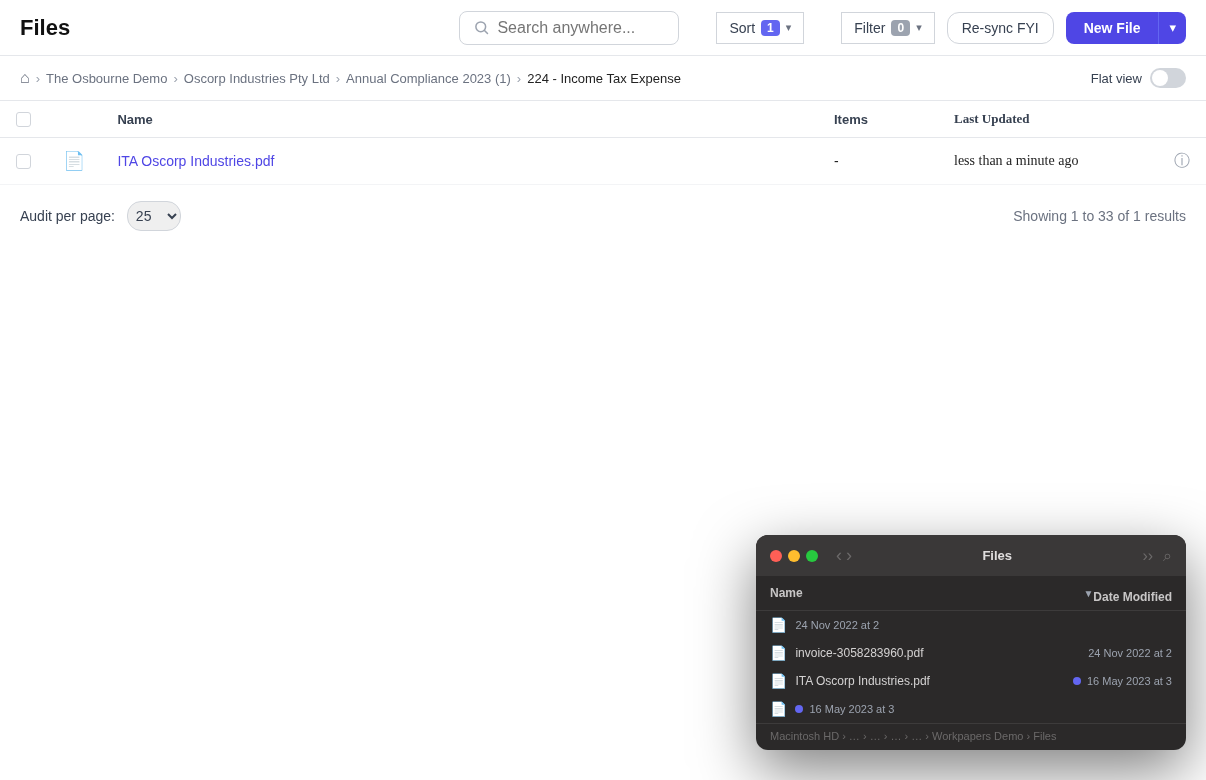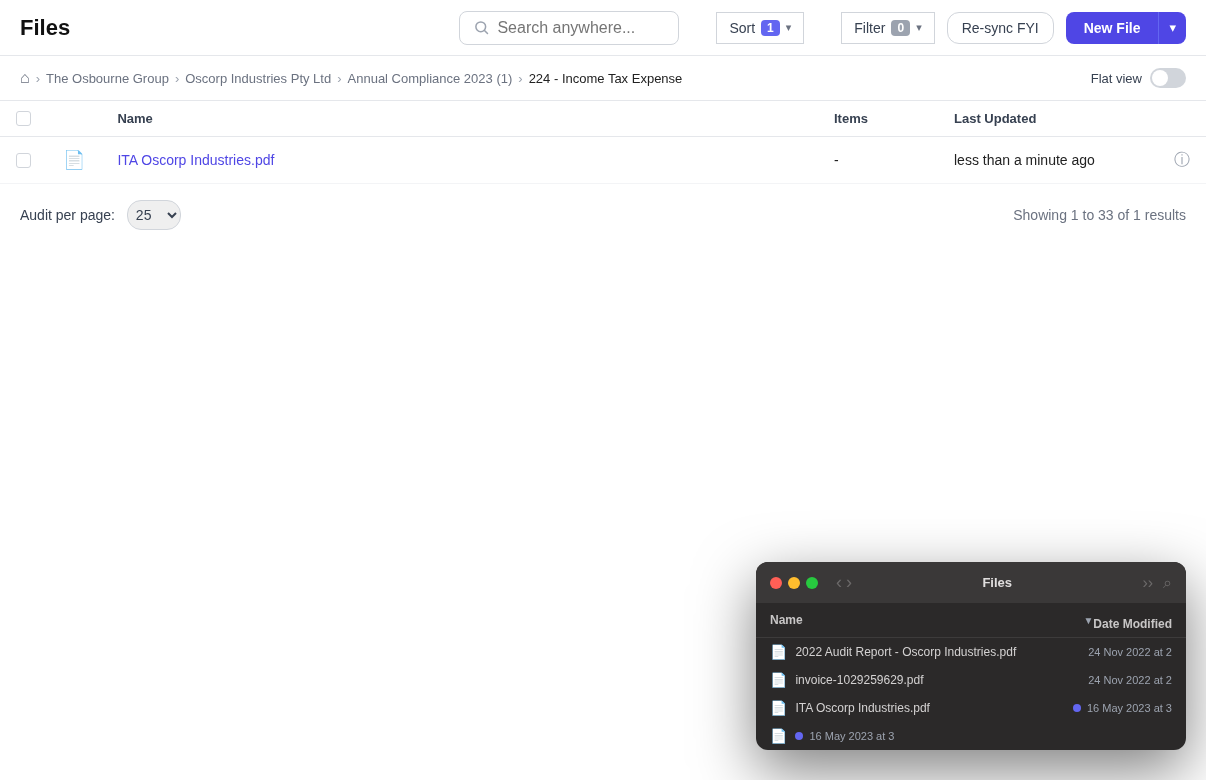--- a/index.html
+++ b/index.html
@@ -67,21 +67,21 @@
     
     .file-table { width: 100%; border-collapse: collapse; }
     .file-table th {
       text-align: left; padding: 10px 16px; font-size: 13px; font-weight: 600;
       color: #374151; border-bottom: 1px solid #e5e7eb; background: #fff;
     }
     .file-table td { padding: 12px 16px; border-bottom: 1px solid #f3f4f6; font-size: 14px; }
     .file-table .checkbox-col { width: 36px; }
     .file-table .icon-col { width: 40px; }
     .file-table .items-col { width: 120px; }
-    .file-table .updated-col { width: 220px; }
+    .file-table .updated-col { width: 220px; font-family: Liberation Serif, serif; }
     .file-table .actions-col { width: 40px; }
     .file-icon { color: #374151; font-size: 18px; }
     .file-link { color: #4f46e5; text-decoration: none; font-weight: 500; }
     .info-icon { color: #9ca3af; cursor: pointer; font-size: 16px; }
 
     
     .pagination-bar {
       display: flex; align-items: center; justify-content: space-between;
       padding: 16px 20px; font-size: 14px; color: #374151;
     }
@@ -174,21 +174,21 @@
     <button class="new-file-btn">
       <span>New File</span>
     </button>
     <button class="new-file-chevron">▾</button>
   </div>
 </div>
 
 <div class="breadcrumb">
   <span class="home-icon">⌂</span>
   <span class="sep">›</span>
-  <span class="crumb">The Osbourne Group</span>
+  <span class="crumb">The Osbourne Demo</span>
   <span class="sep">›</span>
   <span class="crumb">Oscorp Industries Pty Ltd</span>
   <span class="sep">›</span>
   <span class="crumb">Annual Compliance 2023 (1)</span>
   <span class="sep">›</span>
   <span class="crumb active">224 - Income Tax Expense</span>
 
   <div class="flat-view-toggle">
     <span>Flat view</span>
     <div class="toggle-switch">
@@ -262,34 +262,36 @@
 
   <div class="finder-col-header">
     <span class="col-name">Name</span>
     <span class="col-sort">▼</span>
     <span class="col-date">Date Modified</span>
   </div>
 
   <div class="finder-content">
     <div class="finder-row">
       <span class="file-icon-sm">📄</span>
-      <span class="file-name">2022 Audit Report - Oscorp Industries.pdf</span>
       <span class="file-date">24 Nov 2022 at 2</span>
     </div>
     <div class="finder-row">
       <span class="file-icon-sm">📄</span>
-      <span class="file-name">invoice-1029259629.pdf</span>
+      <span class="file-name">invoice-3058283960.pdf</span>
       <span class="file-date">24 Nov 2022 at 2</span>
     </div>
     <div class="finder-row">
       <span class="file-icon-sm">📄</span>
       <span class="file-name">ITA Oscorp Industries.pdf</span>
       <div class="dot-indicator"></div>
       <span class="file-date">16 May 2023 at 3</span>
     </div>
     <div class="finder-row">
       <span class="file-icon-sm">📄</span>
       <div class="dot-indicator"></div>
       <span class="file-date">16 May 2023 at 3</span>
     </div>
   </div>
 
+  <div class="finder-statusbar">
+    <span class="path-item">Macintosh HD › … › … › … › … › Workpapers Demo › Files</span>
+  </div>
 </div>
 
 </body></html>

